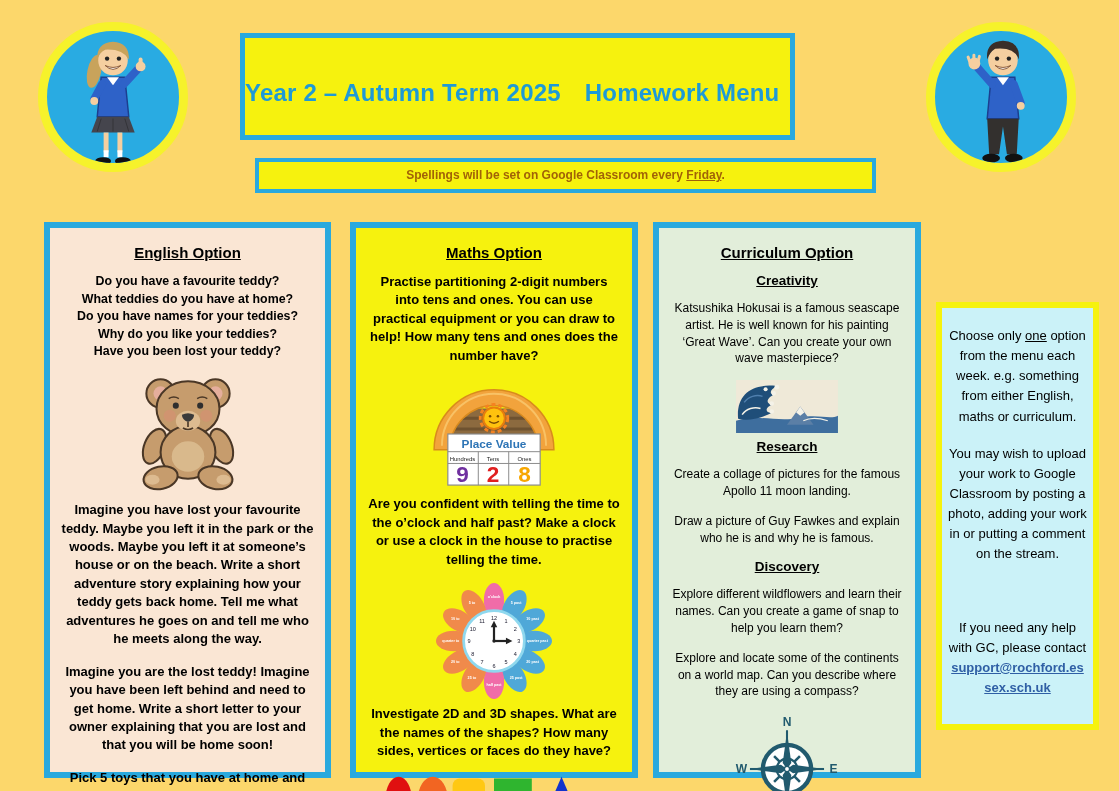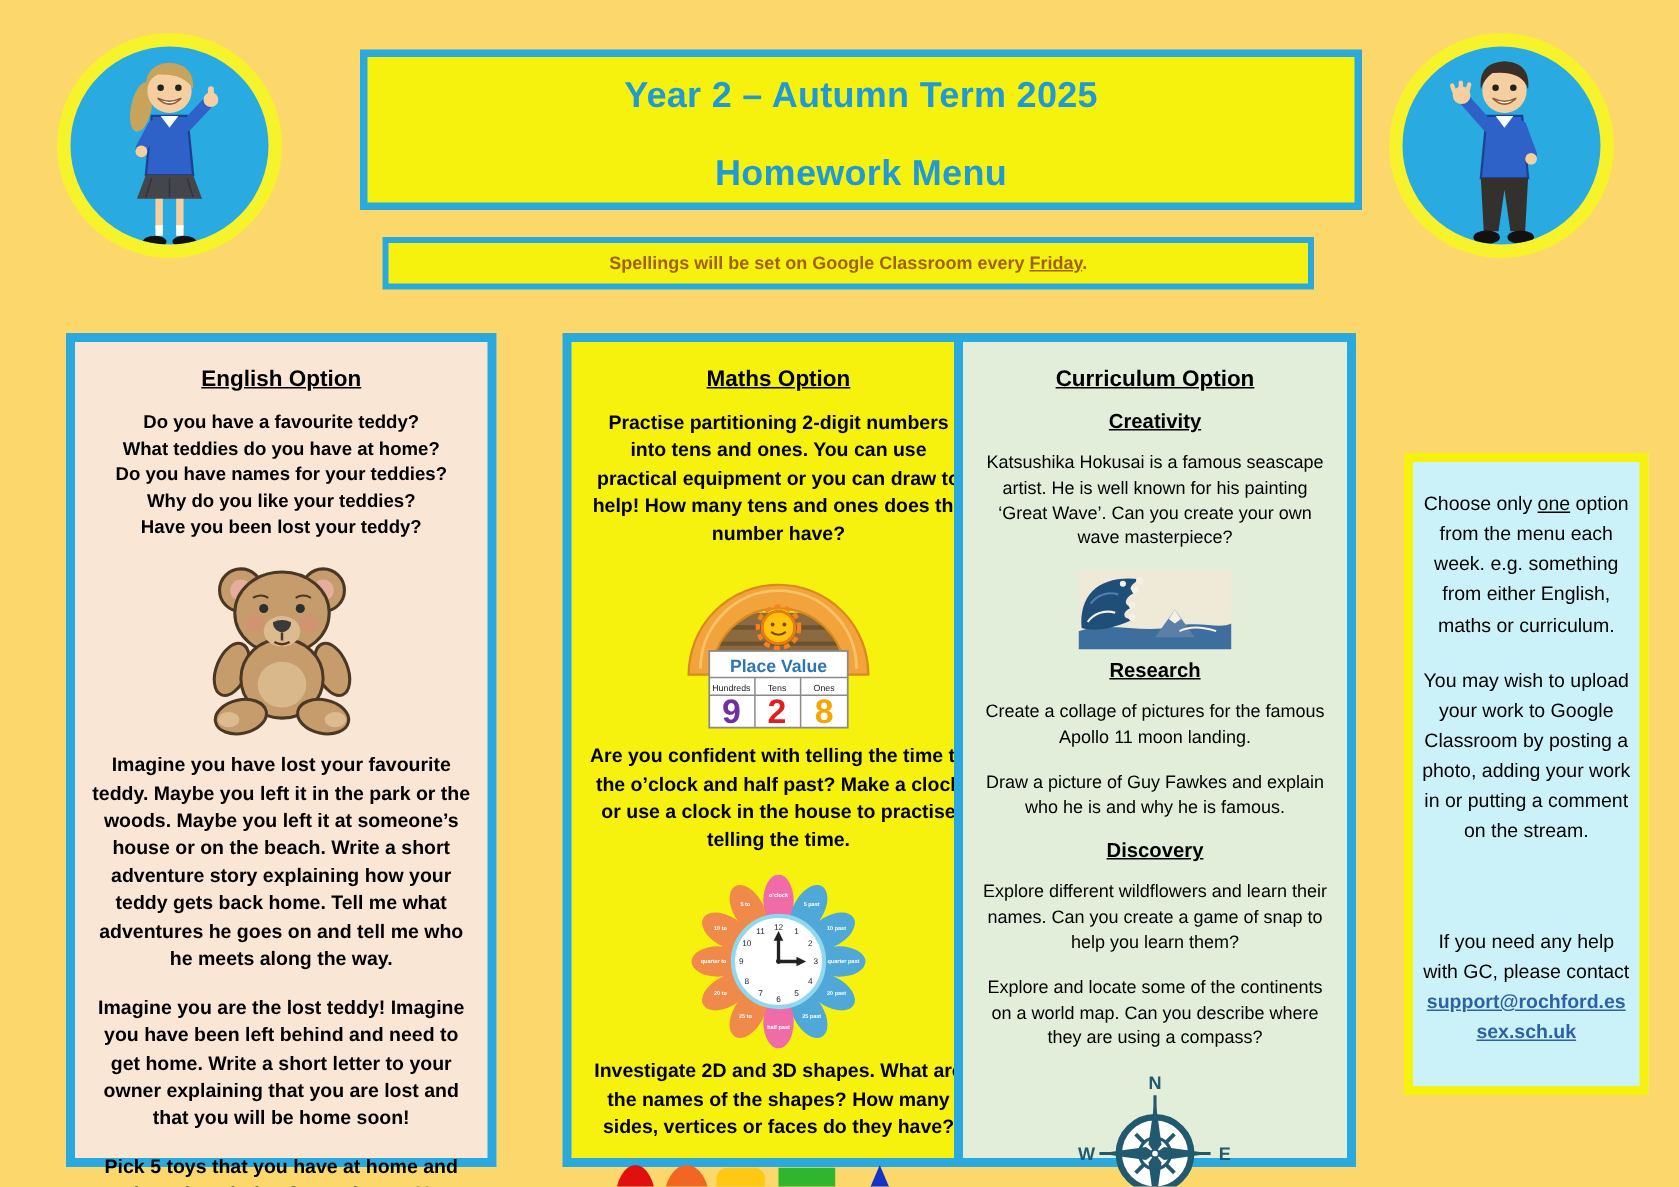--- a/index.html
+++ b/index.html
@@ -11,34 +11,34 @@
   html,body{width:1119px;height:791px;}
   body{font-family:"Liberation Sans",sans-serif;background:var(--page-bg);position:relative;overflow:hidden;}
   .page{position:absolute;inset:0;}
 
   .avatar{position:absolute;width:150px;height:150px;border-radius:50%;
     background:var(--avatar-blue);border:9px solid var(--avatar-ring);
     display:flex;align-items:center;justify-content:center;overflow:hidden;}
   .avatar-left{left:38px;top:22px;}
   .avatar-right{left:926px;top:22px;}
 
-  .header-box{position:absolute;left:240px;top:33px;width:668px;height:107px;
+  .header-box{position:absolute;left:240px;top:33px;width:555px;height:107px;
     background:var(--bright-yellow);border:5px solid var(--border-blue);
-    display:flex;flex-direction:column;align-items:center;padding-top:12px;gap:24px;}
+    display:flex;align-items:center;padding-top:12px;gap:24px;}
   .header-box .title{color:var(--title-blue);font-size:24px;font-weight:bold;letter-spacing:.2px;}
 
   .spellings-box{position:absolute;left:255px;top:158px;width:621px;height:35px;
     background:var(--bright-yellow);border:4px solid var(--border-blue);
     text-align:center;font-size:12px;font-weight:bold;line-height:26px;color:#a16207;}
 
   .col{position:absolute;top:222px;height:556px;border:6px solid var(--border-blue);
     text-align:center;padding:8px 11px;color:#000;}
   .col-english{left:44px;width:287px;background:var(--english-bg);}
-  .col-maths{left:350px;width:288px;background:var(--bright-yellow);margin-left:25px;}
-  .col-curriculum{left:636px;width:268px;background:var(--curriculum-bg);}
+  .col-maths{left:350px;width:288px;background:var(--bright-yellow);}
+  .col-curriculum{left:653px;width:268px;background:var(--curriculum-bg);}
 
   .col-heading{font-size:15px;font-weight:bold;text-decoration:underline;margin:8px 0 12px;}
   .q-line{font-size:12.4px;font-weight:bold;line-height:1.42;}
   .col-english p, .col-maths p{font-size:13px;font-weight:bold;line-height:1.42;margin:0 0 14px;}
   .col-curriculum p{font-size:12px;font-weight:normal;line-height:1.4;margin:0 0 13px;}
   .sub-heading{font-size:13.5px;font-weight:bold;text-decoration:underline;margin:2px 0 12px;}
   .fig{display:block;margin:2px auto 6px;}
 
   .sidebar-box{position:absolute;left:936px;top:302px;width:163px;height:428px;
     background:var(--sidebar-bg);border:6px solid var(--bright-yellow);

